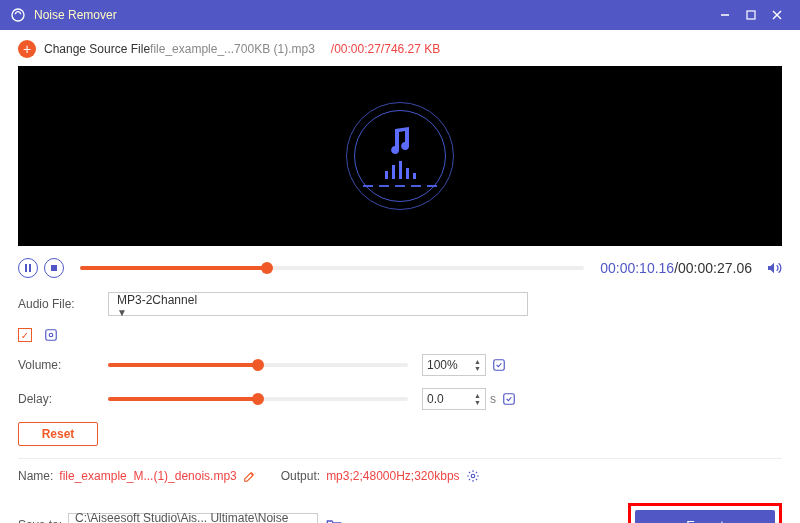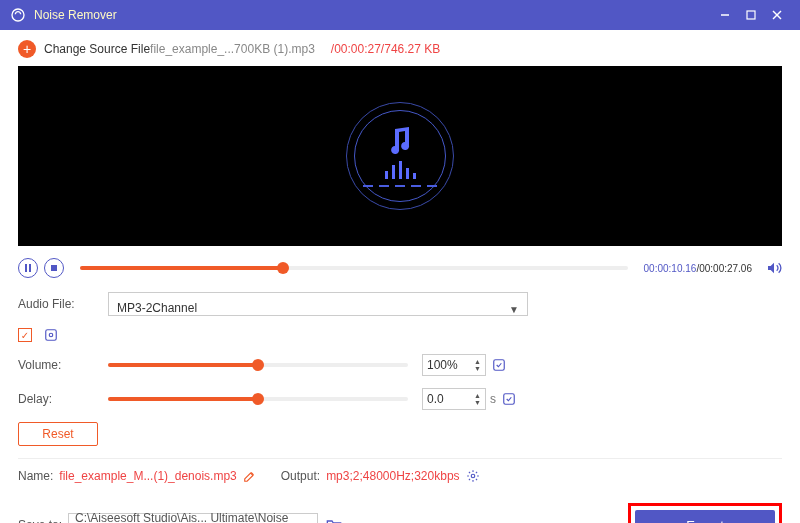--- a/index.html
+++ b/index.html
@@ -19,38 +19,38 @@
 .circle-inner { width:92px; height:92px; border-radius:50%; border:1px solid #4558c8; display:flex; flex-direction:column; align-items:center; justify-content:center; gap:6px; }
 .eqbars { display:flex; gap:4px; align-items:flex-end; height:18px; }
 .eqbars div { width:3px; background:#5b6cff; }
 .eqdash { display:flex; gap:6px; }
 .eqdash div { width:10px; height:2px; background:#4a5de0; }
 .playrow { display:flex; align-items:center; margin-top:12px; gap:6px; }
 .circlebtn { width:20px; height:20px; border:1.5px solid #5157c5; border-radius:50%; display:flex; align-items:center; justify-content:center; cursor:pointer; color:#5157c5; }
 .seekbar { flex:1; height:4px; background:#eee; margin:0 10px; position:relative; border-radius:2px; }
 .seekfill { height:4px; background:#f05a28; border-radius:2px; position:absolute; left:0; top:0; }
 .seekthumb { width:12px; height:12px; border-radius:50%; background:#f05a28; position:absolute; top:-4px; transform:translateX(-50%); }
-.timetxt { font-size:10px; }
+.timetxt { font-size:14px; }
 .timetxt .cur { color:#5157c5; }
 .timetxt .tot { color:#333; }
 .volicon { color:#5157c5; margin-left:8px; cursor:pointer; }
 .section { margin-top:14px; font-size:12px; color:#333; }
 .row { display:flex; align-items:center; margin-bottom:12px; }
 .rowlbl { width:90px; color:#555; }
-.select { border:1px solid #ccc; height:24px; width:420px; padding:0 8px; font-size:12px; display:flex; align-items:flex-end; justify-content:space-between; cursor:pointer; background:#fff; }
+.select { border:1px solid #ccc; height:24px; width:420px; padding:0 8px; font-size:12px; display:flex; align-items:flex-start; justify-content:space-between; cursor:pointer; background:#fff;flex-direction:column; }
 .checkbox { width:14px; height:14px; border:1.5px solid #f05a28; display:inline-flex; align-items:center; justify-content:center; margin-right:6px; color:#f05a28; font-size:10px; }
 .chklbl { color:#555; }
 .settingsicn { color:#5157c5; margin-left:6px; cursor:pointer; }
 .slider { width:300px; height:4px; background:#eee; position:relative; border-radius:2px; margin-right:14px; }
 .sliderfill { height:4px; background:#f05a28; border-radius:2px; position:absolute; }
 .sliderthumb { width:12px; height:12px; border-radius:50%; background:#f05a28; position:absolute; top:-4px; transform:translateX(-50%); }
 .numinput { border:1px solid #ccc; width:64px; height:22px; display:flex; align-items:center; padding:0 4px; font-size:12px; background:#fff; justify-content:space-between; }
 .spinner { display:flex; flex-direction:column; font-size:7px; line-height:7px; color:#555; cursor:pointer; }
 .unit { margin-left:4px; color:#777; }
-.resetbtn { background:#fff; border:1.5px solid #f05a28; color:#f05a28; height:24px; width:80px; font-size:12px; cursor:pointer; border-radius:2px; }
+.resetbtn { background:#fff; border:1.5px solid #f05a28; color:#f05a28; height:24px; width:80px; font-size:12px; cursor:pointer; border-radius:2px;font-weight:bold; }
 .hr { border:none; border-top:1px solid #eee; margin:8px 0 10px 0; }
 .footer { display:flex; align-items:center; font-size:12px; color:#555; flex-wrap:wrap; row-gap:10px; }
 .footer .grp { display:flex; align-items:center; margin-right:24px; }
 .footer .lbl2 { margin-right:6px; }
 .footer .val { color:#ef4444;text-align:right; }
 .editicn { color:#f05a28; margin-left:6px; cursor:pointer; }
 .gearicn { color:#5157c5; margin-left:6px; cursor:pointer; }
 .saveselect { border:1px solid #ccc; height:24px; width:250px; padding:0 6px; display:flex; align-items:center; justify-content:space-between; font-size:12px; cursor:pointer; background:#fff; }
 .foldicn { color:#5157c5; margin-left:8px; cursor:pointer; }
 .exportwrap { margin-left:auto; border:3px solid #f00; padding:4px; }

